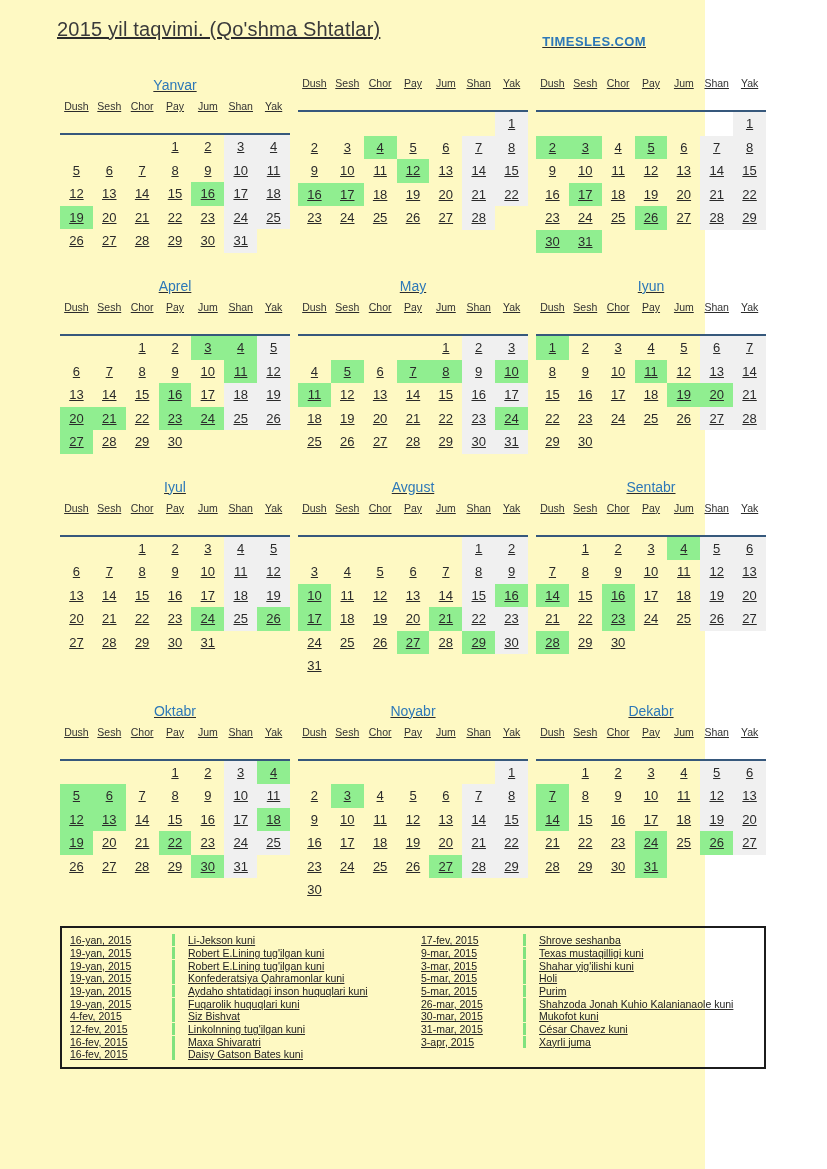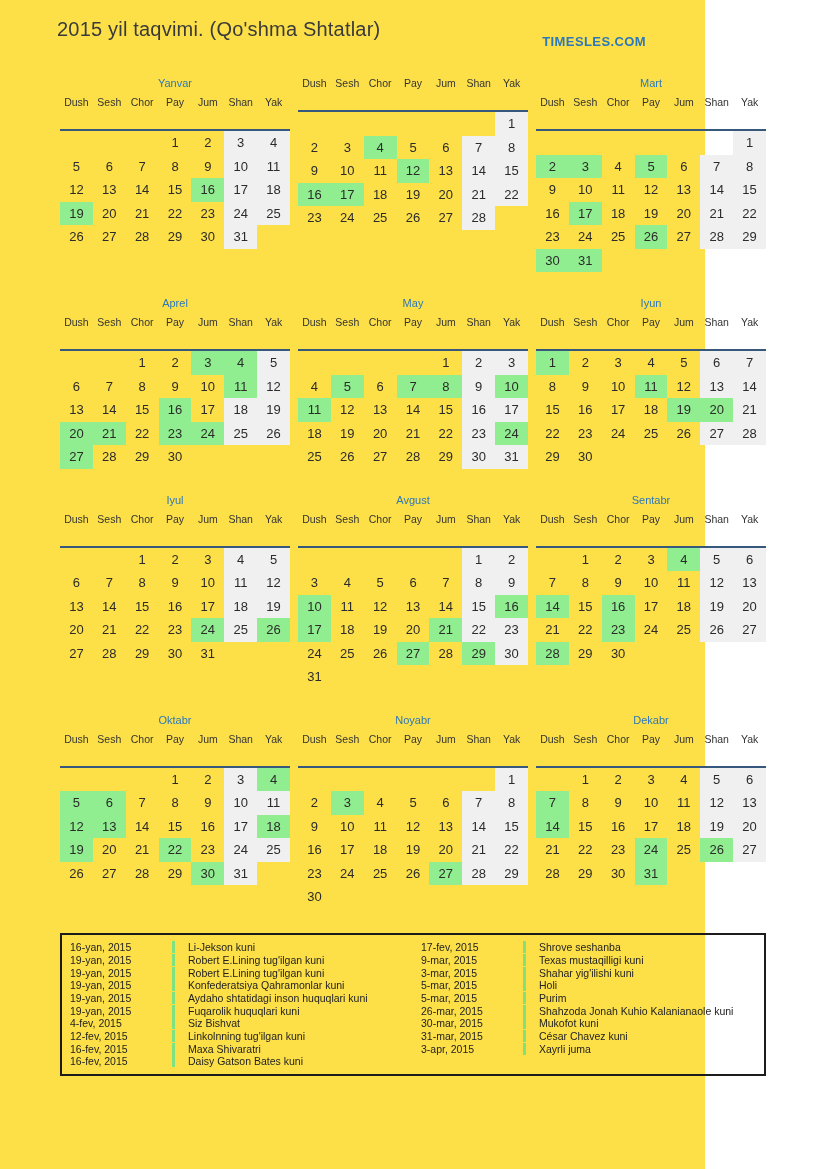--- a/index.html
+++ b/index.html
@@ -1,28 +1,28 @@
 <!DOCTYPE html>
 <html style="--accent: #2d78b8; --rule: #36587c; --green: #90ee90; --weekend: #f0f0f0; --bar: #80e27e;"><head>
 <meta charset="utf-8">
 <style>
   * { margin:0; padding:0; box-sizing:border-box; }
   html,body { background:#fff; }
   body { font-family:"Liberation Sans","DejaVu Sans",sans-serif; color:#2b2b2b; }
-  .page { width:705px; min-height:1169px; background:#fde047; position:relative; }
+  .page { width:705px; min-height:1169px; background:#fef9c3; position:relative;text-decoration:underline; }
 
   
   .hdr { display:flex; justify-content:space-between; align-items:flex-start; padding:18px 59px 0 57px; }
   .hdr h1 { font-size:20px; font-weight:500; color:#3a3a3a; letter-spacing:.2px; }
   .site { font-size:13px; font-weight:bold; color:var(--accent,#2d78b8); text-decoration:none; margin-top:16px; letter-spacing:.4px; }
 
   
   .months { margin:28px 0 0 60px; width:706px; display:grid; grid-template-columns:repeat(3,230px); column-gap:8px; row-gap:25px; align-items:start; }
   .month { width:230px; }
-  .mtitle { text-align:center; font-size:11px; color:var(--accent,#2d78b8); margin-bottom:7px; }
+  .mtitle { text-align:center; font-size:14px; color:var(--accent,#2d78b8); margin-bottom:7px; }
   .wdrow { display:grid; grid-template-columns:repeat(7,1fr); border-bottom:2px solid var(--rule,#36587c); padding-bottom:21px; }
   .wd { text-align:center; font-size:10.5px; color:#333; }
   .days { display:grid; grid-template-columns:repeat(7,1fr); }
   .cell { height:23.5px; line-height:23.5px; text-align:center; font-size:13px; color:#2b2b2b; }
   .cell.weekend { background:var(--weekend,#f0f0f0); }
   .cell.holiday { background:var(--green,#90ee90); }
 
   
   .hbox { margin:24px 0 0 60px; width:706px; border:2px solid #1c1c1c; padding:6px 0 7px 0; display:grid; grid-template-columns:1fr 1fr; }
   .hcol { display:flex; flex-direction:column; }
@@ -134,21 +134,20 @@
           <div class="cell">24</div>
           <div class="cell">25</div>
           <div class="cell">26</div>
           <div class="cell">27</div>
           <div class="cell weekend">28</div>
           <div class="cell"></div>
         </div>
   </div>
 
   <div class="month">
-    <div class="mtitle">Mart</div>
     <div class="wdrow">
           <div class="wd">Dush</div>
           <div class="wd">Sesh</div>
           <div class="wd">Chor</div>
           <div class="wd">Pay</div>
           <div class="wd">Jum</div>
           <div class="wd">Shan</div>
           <div class="wd">Yak</div>
         </div>
     <div class="days">

